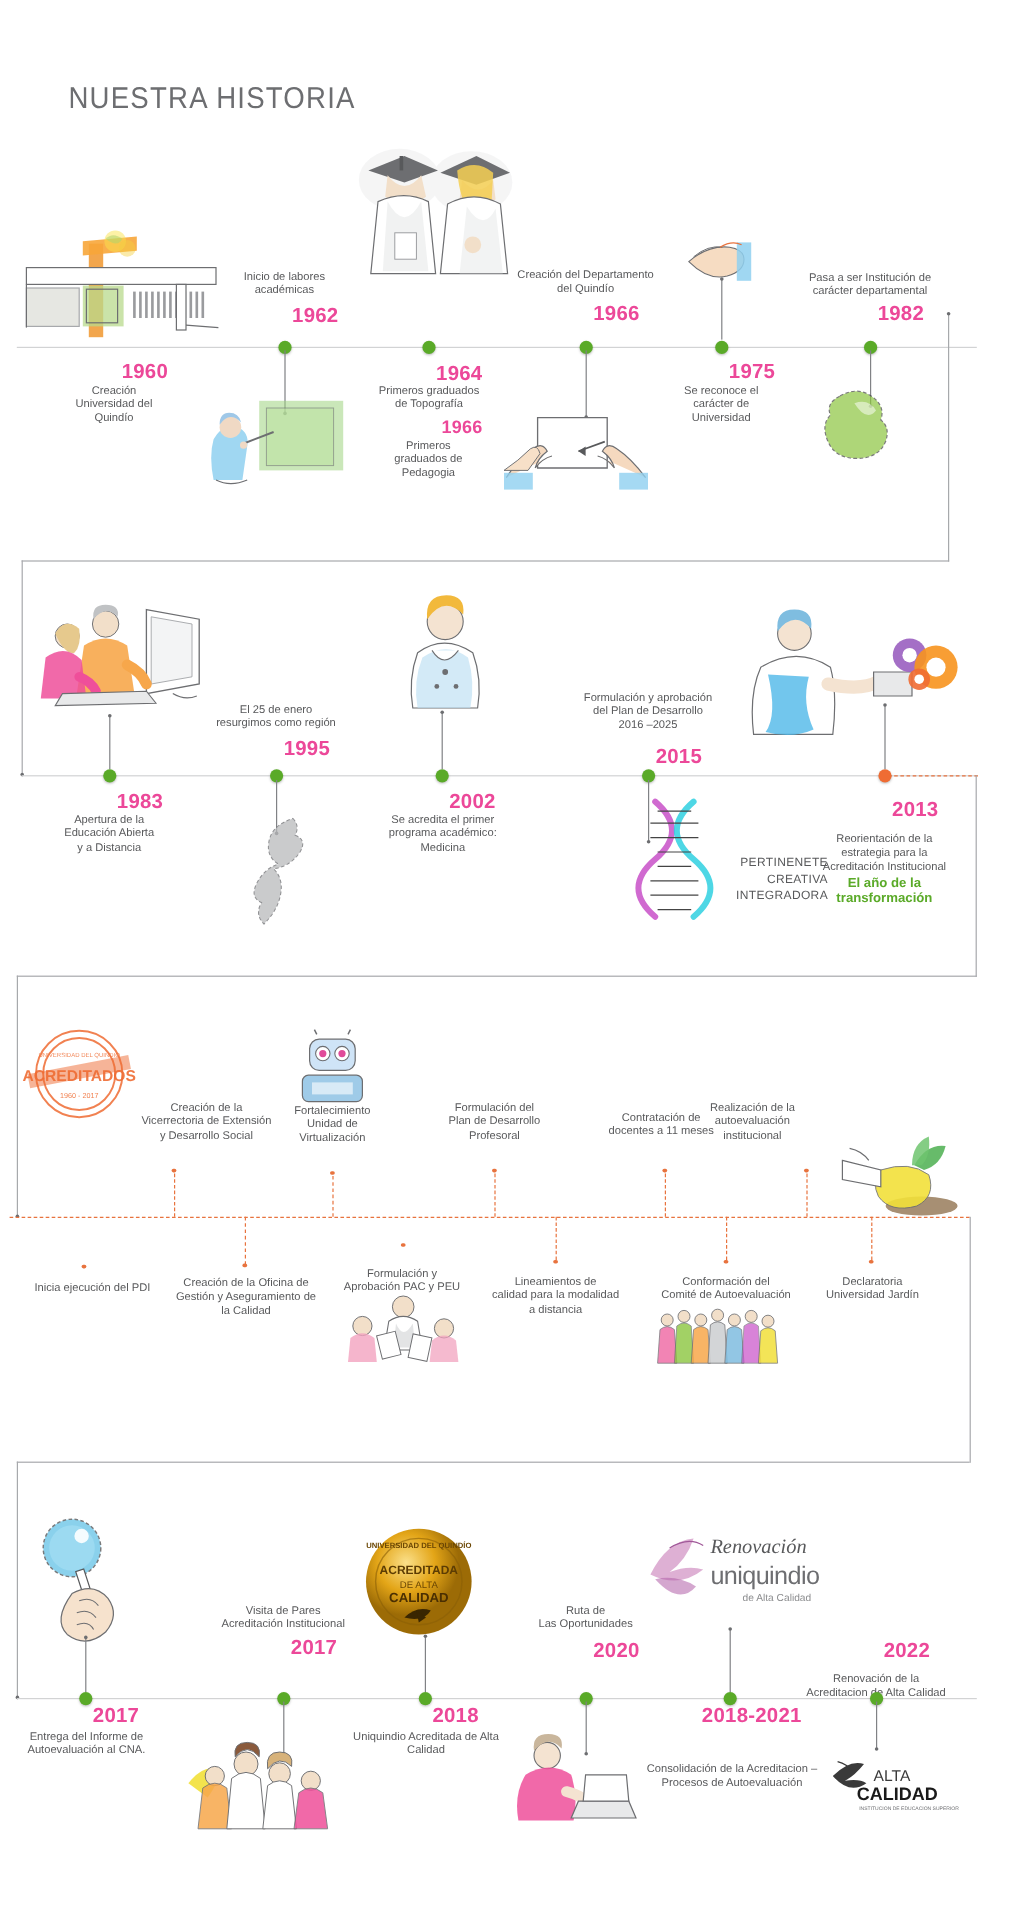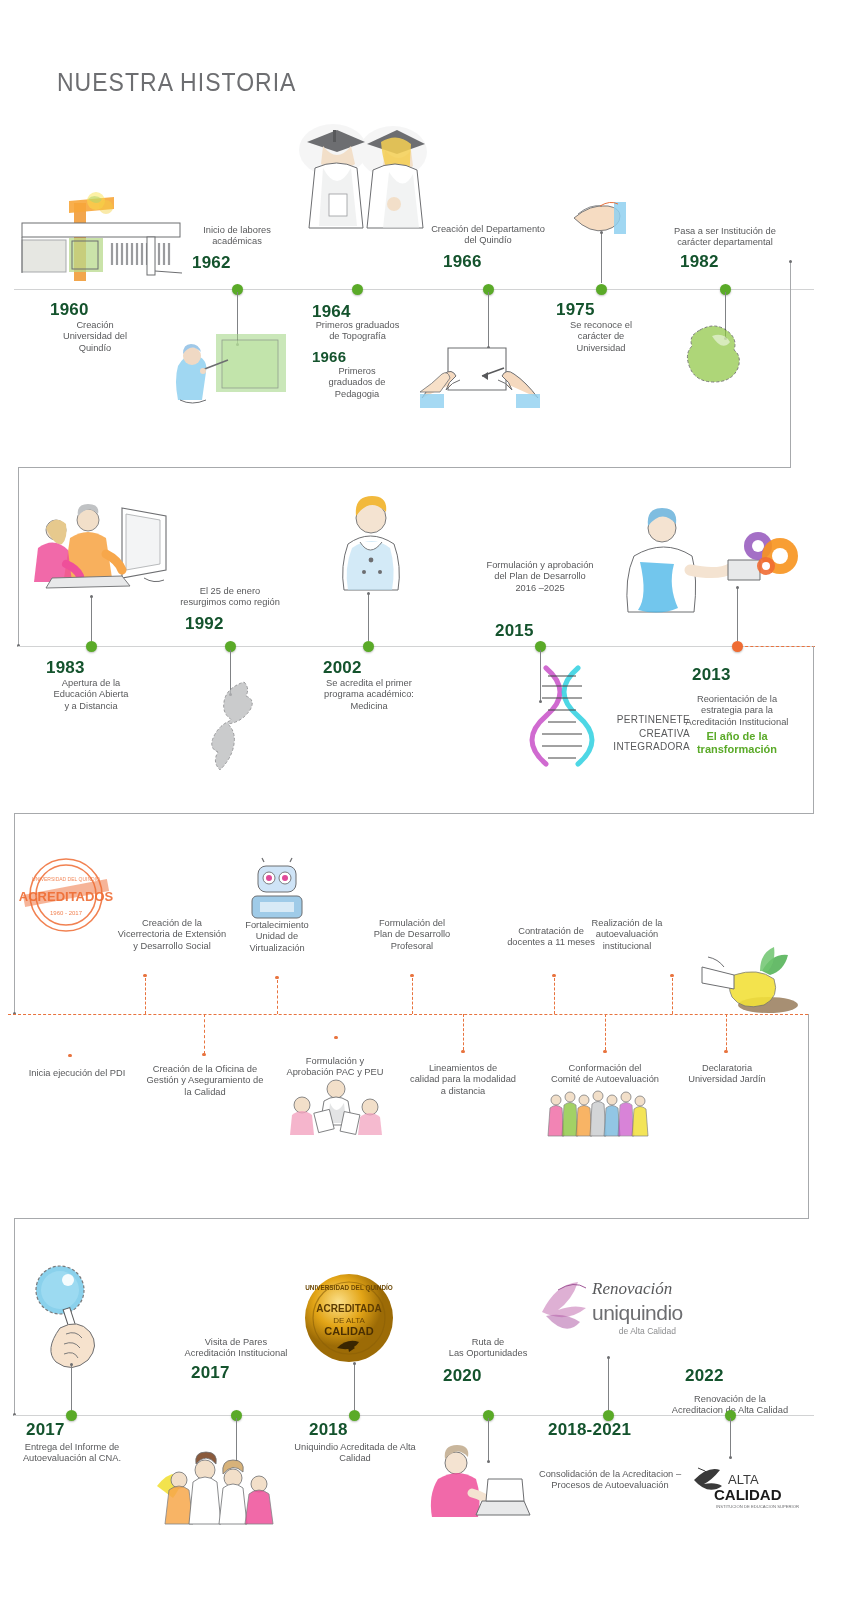--- a/index.html
+++ b/index.html
@@ -16,22 +16,22 @@
     font-size:25px;letter-spacing:1.1px;
     color:#6d6e71;font-weight:400;
     transform:scaleX(.92);transform-origin:left center;
     white-space:nowrap;
   }
   .cap{ 
     position:absolute;text-align:center;line-height:1.22;
     font-size:9.3px;color:#58595b;white-space:pre-line;
   }
   .year{
-    position:absolute;text-align:left;
-    font-weight:bold;color:#14532d;letter-spacing:.2px;
+    position:absolute;text-align:right;
+    font-weight:bold;color:#ec4899;letter-spacing:.2px;
     white-space:nowrap;
   }
   .year.big{font-size:17px;}
   .year.med{font-size:15px;}
   .hl{color:#5aaa28;font-weight:bold;}
 
   
   .axis{position:absolute;height:1px;background:#d2d3d4;}
   .axis-dash{position:absolute;height:0;border-top:1.4px dashed #e8733e;}
   .connector{position:absolute;background:#a7a9ac;}
@@ -237,21 +237,21 @@
   <div class="stem" style="left:91px;top:597px;height:44px;"></div>
   <div class="stem-end" style="left:89.8px;top:595px;"></div>
   <div class="dot" style="left:86px;top:641px;"></div>
   <div class="year big" style="left:46px;top:658px;width:90px;">1983</div>
   <div class="cap" style="left:36px;top:678px;width:110px;">Apertura de la
 Educación Abierta
 y a Distancia</div>
 
   <div class="cap" style="left:160px;top:586px;width:140px;">El 25 de enero
 resurgimos como región</div>
-  <div class="year big" style="left:185px;top:614px;width:90px;">1992</div>
+  <div class="year big" style="left:185px;top:614px;width:90px;">1995</div>
   <div class="dot" style="left:225px;top:641px;"></div>
   <div class="stem" style="left:230px;top:650px;height:45px;"></div>
   <div class="stem-end" style="left:228.8px;top:693px;"></div>
   <div class="ill" style="left:196px;top:678px;">
     <svg width="70" height="96" viewBox="0 0 70 96">
       <path d="M48 4 q6 6 2 14 q10 4 4 14 q-8 12 -22 14 q8 8 6 20 q-2 14 -14 26 q-8 -8 -2 -18 q-10 -4 -4 -16 q6 -12 18 -16 q-10 -6 -8 -18 q2 -14 20 -20z" fill="#b9babc" opacity=".75" stroke="#6d6e71" stroke-width=".9" stroke-dasharray="3 2"></path>
     </svg>
   </div>
 
   <div class="ill" style="left:330px;top:492px;">
@@ -267,21 +267,21 @@
     </svg>
   </div>
   <div class="stem" style="left:368px;top:594px;height:47px;"></div>
   <div class="stem-end" style="left:366.8px;top:592px;"></div>
   <div class="dot" style="left:363px;top:641px;"></div>
   <div class="year big" style="left:323px;top:658px;width:90px;">2002</div>
   <div class="cap" style="left:306px;top:678px;width:126px;">Se acredita el primer
 programa académico:
 Medicina</div>
 
-  <div class="cap" style="left:460px;top:560px;width:160px;">Formulación y aprobación
+  <div class="cap" style="left:460px;top:576px;width:160px;">Formulación y aprobación
 del Plan de Desarrollo
 2016 –2025</div>
   <div class="year big" style="left:495px;top:621px;width:90px;">2015</div>
   <div class="dot" style="left:535px;top:641px;"></div>
   <div class="stem" style="left:540px;top:650px;height:52px;"></div>
   <div class="stem-end" style="left:538.8px;top:700px;"></div>
   <div class="ill" style="left:520px;top:662px;">
     <svg width="86" height="106" viewBox="0 0 86 106">
       <g fill="none" stroke-width="5" stroke-linecap="round">
         <path d="M26 6 q28 24 0 48 q-28 24 0 48" stroke="#c850c8" opacity=".85"></path>

